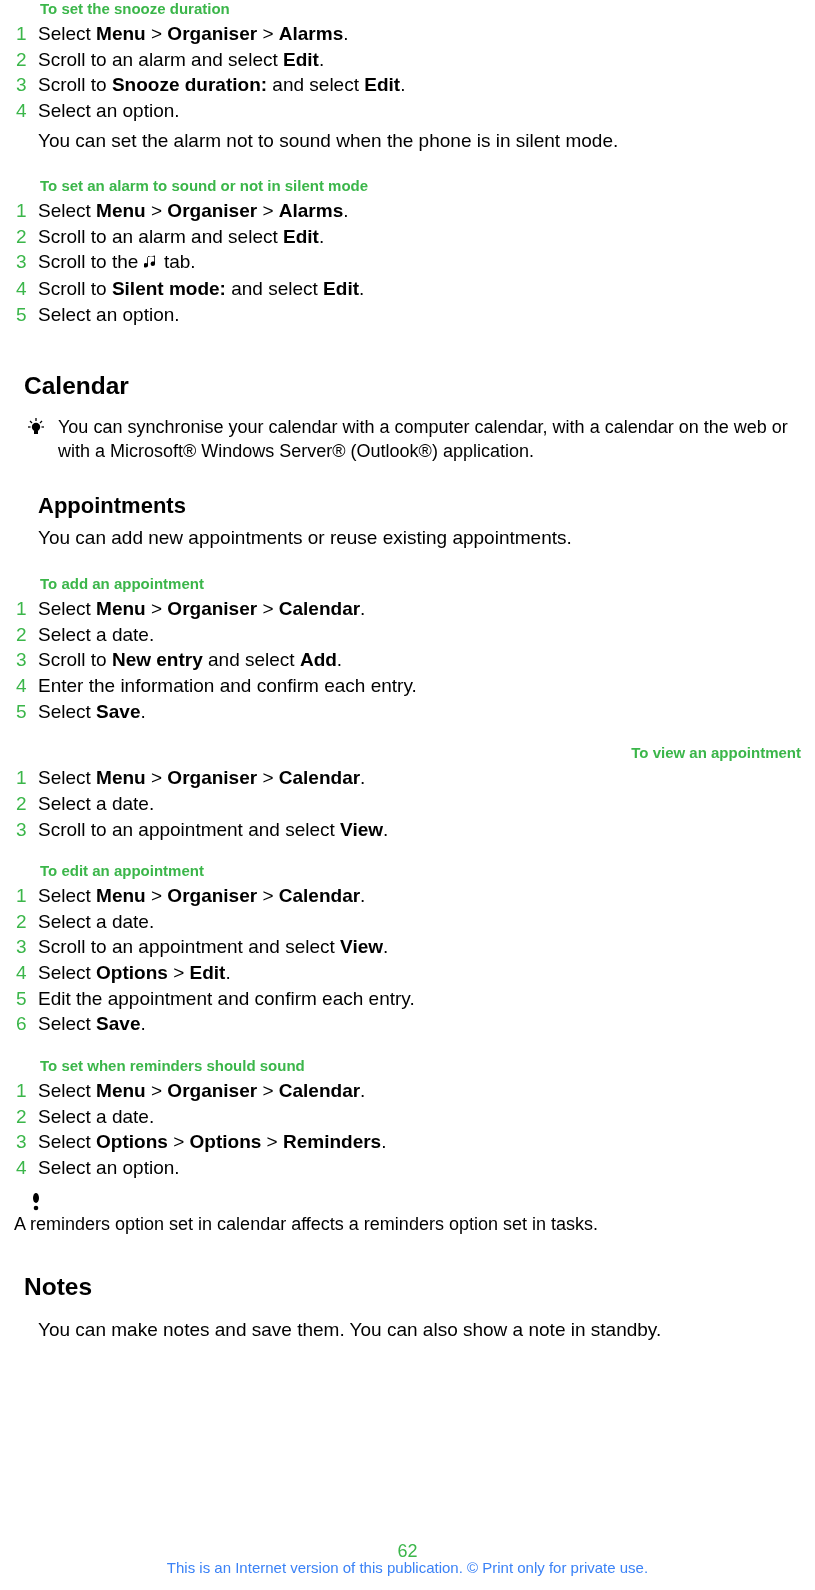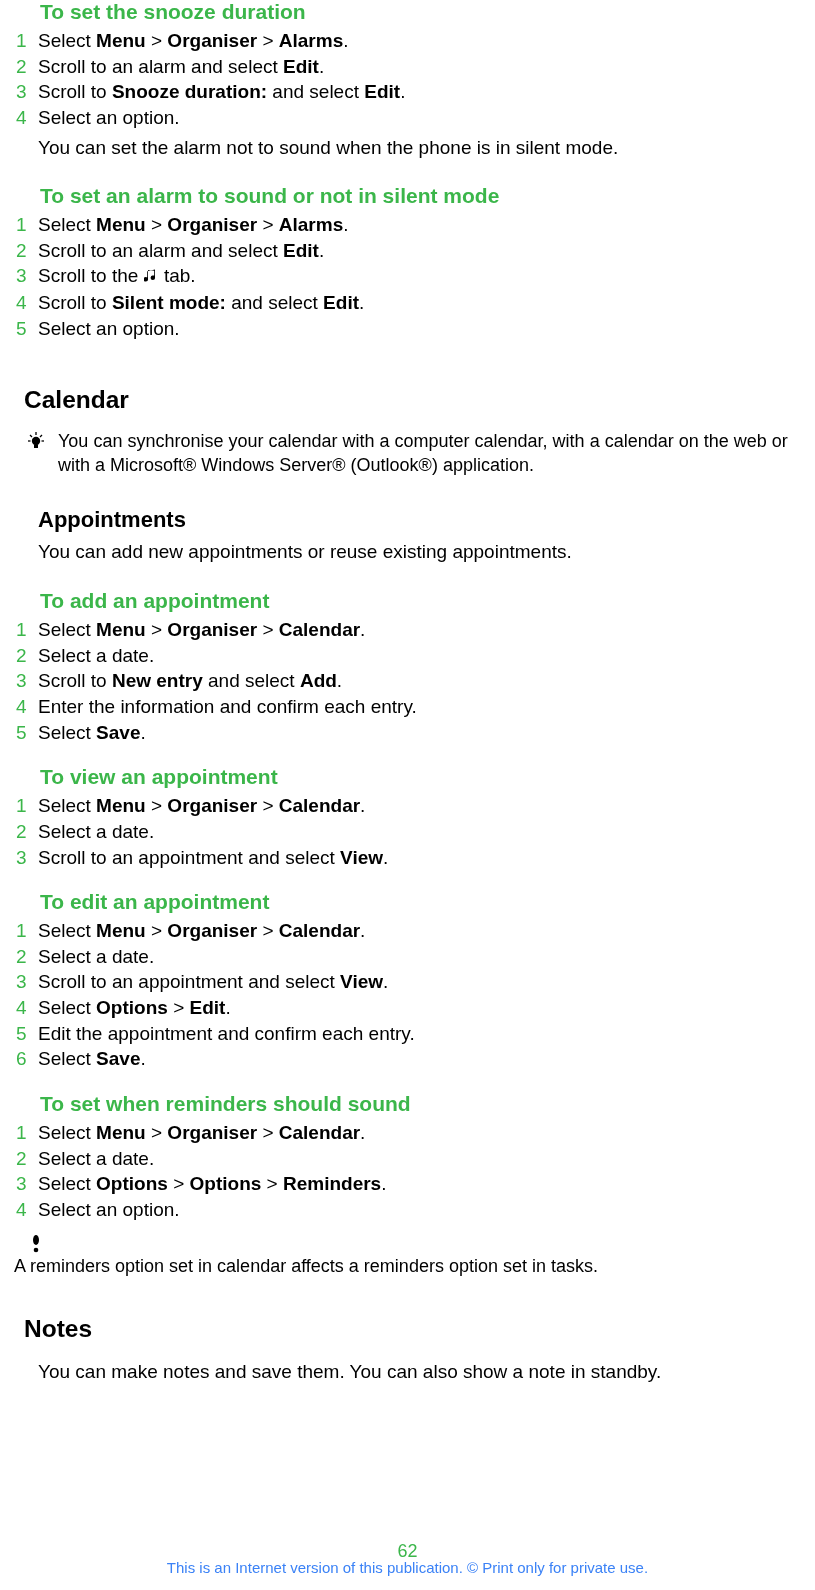--- a/index.html
+++ b/index.html
@@ -10,21 +10,21 @@
     font-size: 19px;
     color: #000;
     background: #fff;
     position: relative;
     padding: 0 14px;
   }
   .content { padding-top: 0; }
   .green-heading {
     color: #3bb64a;
     font-weight: bold;
-    font-size: 21px;
+    font-size: 15px;
     margin-left: 26px;
     margin-top: 12px;
     margin-bottom: 4px;
   }
   .h2-bold {
     font-weight: bold;
     font-size: 22px;
     color: #000;
     margin-left: 24px;
     margin-top: 26px;
@@ -192,21 +192,21 @@
       <div class="step-row">
         <span class="step-num">4</span>
         <span class="step-text"><span>Enter the information and confirm each entry.</span></span>
       </div>
       <div class="step-row">
         <span class="step-num">5</span>
         <span class="step-text"><span>Select </span><span class="bold">Save</span><span>.</span></span>
       </div>
     </div>
 
-  <div class="green-heading" style="margin-top:20px;">To view an appointment</div>
+  <div class="green-heading" style="margin-top:20px;text-align:right;">To view an appointment</div>
   <div>
       <div class="step-row">
         <span class="step-num">1</span>
         <span class="step-text"><span>Select </span><span class="bold">Menu</span><span> &gt; </span><span class="bold">Organiser</span><span> &gt; </span><span class="bold">Calendar</span><span>.</span></span>
       </div>
       <div class="step-row">
         <span class="step-num">2</span>
         <span class="step-text"><span>Select a date.</span></span>
       </div>
       <div class="step-row">

